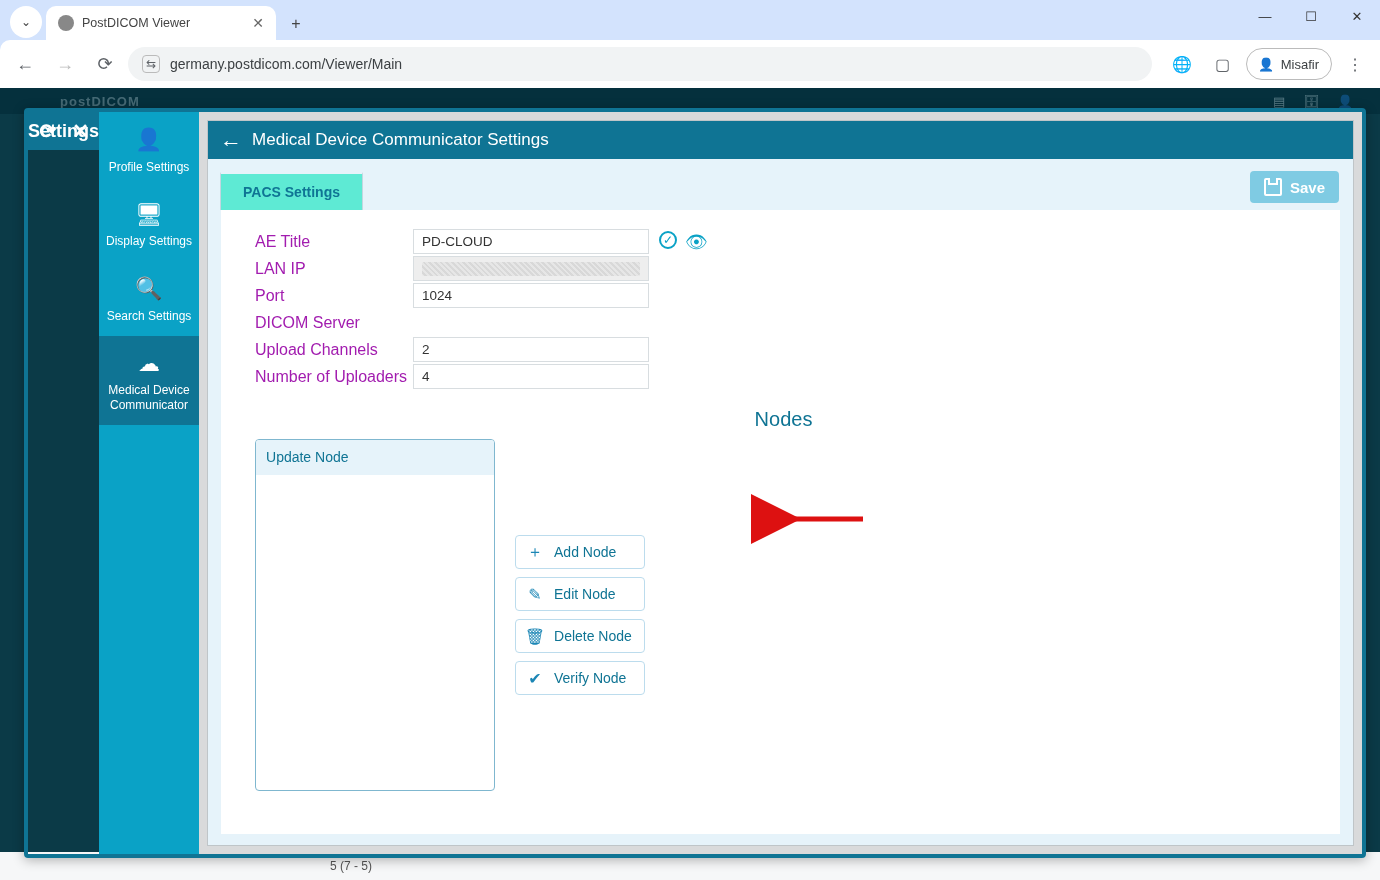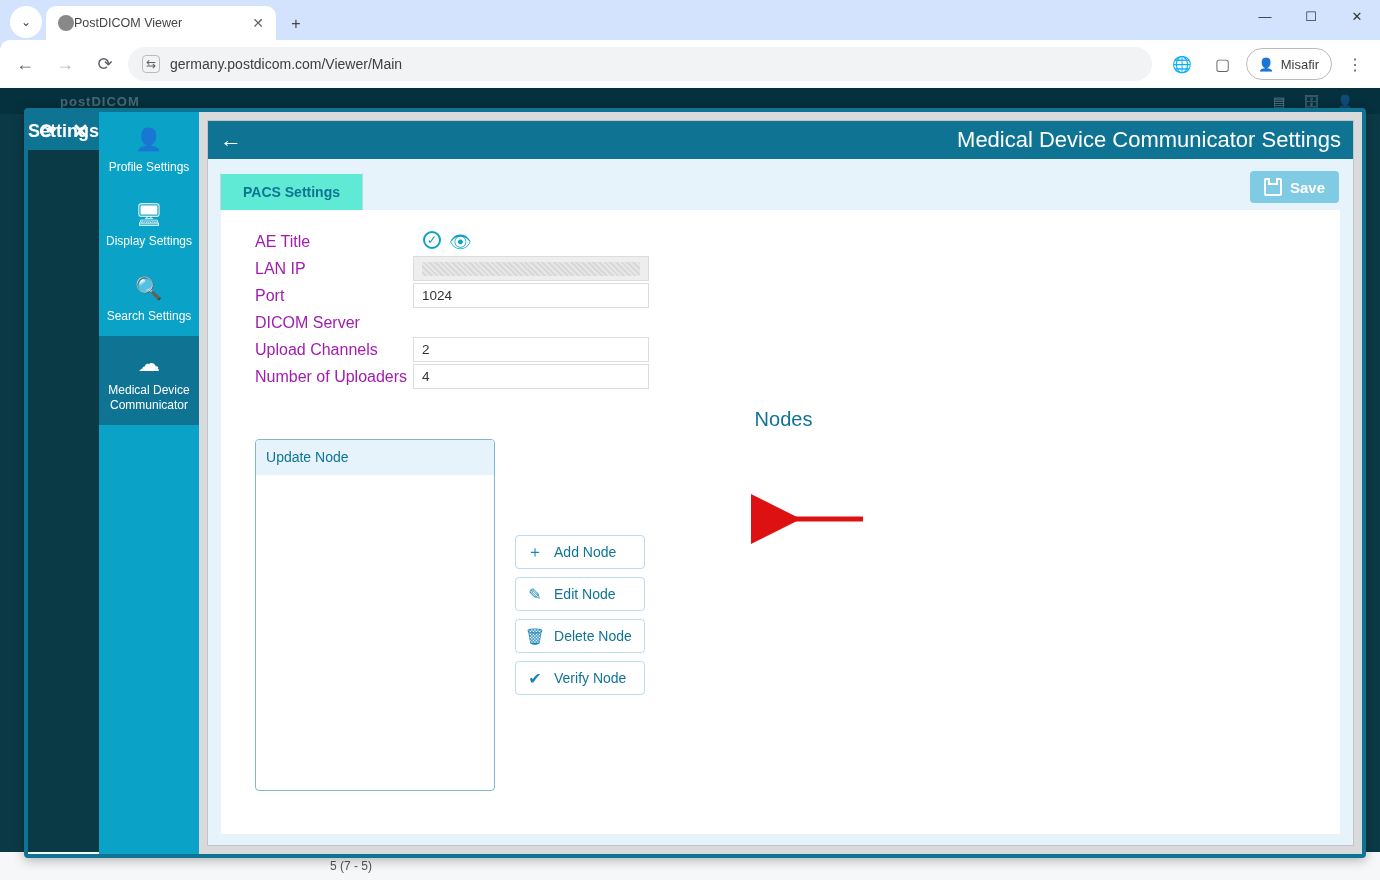--- a/index.html
+++ b/index.html
@@ -2,21 +2,21 @@
 <html><head>
 <meta charset="utf-8">
 <style>
   * { box-sizing: border-box; margin: 0; padding: 0; font-family: "Segoe UI", Arial, sans-serif; }
   body { width: 1380px; height: 880px; background: #d3e3fd; overflow: hidden; }
 
   
   .browser-chrome { width: 100%; height: 88px; background: #d3e3fd; display: flex; flex-direction: column; }
   .tab-strip { height: 40px; display: flex; align-items: flex-end; padding-left: 6px; }
   .tab-strip .chev { width: 32px; height: 32px; border-radius:50%; background:#fff; display:flex; align-items:center; justify-content:center; margin: 0 4px 2px 4px; font-size:12px; color:#444;}
-  .tab { background: #fff; border-radius: 10px 10px 0 0; height: 34px; min-width: 230px; display:flex; align-items:center; padding: 16px 12px; font-size: 12.5px; color:#444; }
+  .tab { background: #fff; border-radius: 10px 10px 0 0; height: 34px; min-width: 230px; display:flex; align-items:center; padding: 16px 12px; gap:8px; font-size: 12.5px; color:#444; }
   .tab .favicon { width:16px; height:16px; border-radius:50%; background:#888; display:inline-block;}
   .tab .tab-close { margin-left:auto; font-size:14px; color:#666;}
   .newtab { width:28px; height:28px; display:flex; align-items:center; justify-content:center; font-size:16px; color:#444; margin-left:6px; margin-bottom:2px;}
   .win-controls { margin-left:auto; display:flex; align-items:flex-start; height:40px;}
   .win-controls .wc { width:46px; height:32px; display:flex; align-items:center; justify-content:center; font-size:13px; color:#333;}
   .addr-row { height:48px; background:#fff; display:flex; align-items:center; padding: 0 8px; gap:6px; border-top-left-radius: 10px;}
   .nav-btn { width:34px; height:34px; display:flex; align-items:center; justify-content:center; color:#5f6368; font-size:18px; border-radius:50%;}
   .nav-btn.disabled { color:#bbb; }
   .omnibox { flex:1; height:34px; background:#f1f3f4; border-radius:17px; display:flex; align-items:center; padding:0 14px; gap:10px; font-size:14px; color:#3c4043;}
   .omni-icon { width:18px; height:18px; display:flex; align-items:center; justify-content:center; font-size:12px; color:#5f6368; border:1px solid #bbb; border-radius:4px;}
@@ -39,21 +39,21 @@
   .mt-btn { color:#fff; font-size:20px; cursor:pointer;}
   .modal-body { flex:1; display:flex; min-height:0;}
   .sidebar { width:100px; background:#0aa2c6; display:flex; flex-direction:column;}
   .side-item { padding:14px 4px 12px 4px; text-align:center; color:#fff; font-size:12px; line-height:1.25; cursor:pointer;}
   .side-item .si-icon { font-size:22px; display:block; margin-bottom:6px;}
   .side-item.selected { background:#0f7494;}
   .main { flex:1; background:#d9dadb; padding:8px; display:flex; min-width:0;}
   .panel { flex:1; background:#fff; border:1px solid #bfc5c8; display:flex; flex-direction:column; min-height:0;}
   .panel-header { height:38px; background:#0f7494; display:flex; align-items:center; color:#fff; padding:0 12px; gap:10px;}
   .back-arrow { font-size:22px; color:#fff; cursor:pointer;}
-  .panel-header .ph-title { flex:1; text-align:right; font-size:22px; font-weight:500;}
+  .panel-header .ph-title { flex:1; text-align:left; font-size:17px; font-weight:500;}
   .panel-content { flex:1; background:#e6f3fa; padding:12px 12px 12px 12px; position:relative; overflow:hidden;}
   .tabs { display:flex; align-items:flex-end; gap:0;}
   .tabh { padding:10px 22px; font-size:14px; color:#0f7494; background:#fff; border:1px solid #c3d6e0; border-bottom:none; cursor:pointer; font-weight:600;}
   .tabh.inactive { background:#fff; color:#0f7494; font-weight:500;}
   .tabh.active { background:#5eead4; border-top:2px solid #e6f3fa; border-left:1px solid #c3d6e0; border-right:1px solid #c3d6e0; color:#0f7494; font-weight:700; position:relative; top:1px;}
   .save-btn { position:absolute; right:14px; top:12px; background:#7fcbe3; color:#fff; border-radius:4px; padding:7px 14px; font-size:15px; display:flex; align-items:center; gap:8px; font-weight:600;}
   .save-btn .save-ico{ width:18px; height:18px; border:2px solid #fff; border-radius:2px; position:relative;}
   .save-btn .save-ico::after{content:""; position:absolute; top:-2px; right:2px; width:6px; height:5px; background:#7fcbe3; border-left:2px solid #fff; border-right:2px solid #fff; border-bottom:2px solid #fff;}
   .form-wrap { background:#fff; margin-top:0; padding:18px 28px 18px 34px; border:1px solid #e6f3fa; height: calc(100% - 36px); overflow-y:auto; scrollbar-width:thin;}
   .form-row { display:flex; align-items:center; height:27px; }
@@ -166,20 +166,21 @@
               <span class="save-ico"></span>
               <span>Save</span>
             </div>
             <div class="tabs">
               <div class="tabh active">PACS Settings</div>
             </div>
 
             <div class="form-wrap">
               <div class="form-row">
                 <div class="lbl">AE Title</div>
+                <div class="val">PD-CLOUD</div>
                 <div class="row-icons">
                   <span style="border:2px solid #0aa2c6;border-radius:50%;width:18px;height:18px;display:flex;align-items:center;justify-content:center;font-size:12px;">✓</span>
                   <span>👁</span>
                 </div>
               </div>
               <div class="form-row">
                 <div class="lbl">LAN IP</div>
                 <div class="val ro">
                     <div class="redact"></div>
                   </div>

